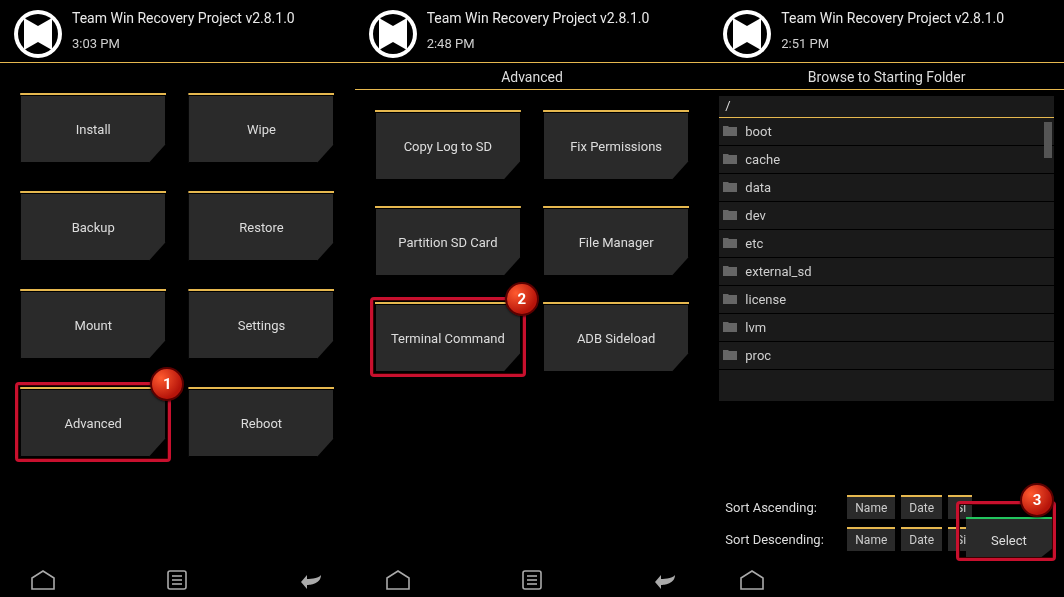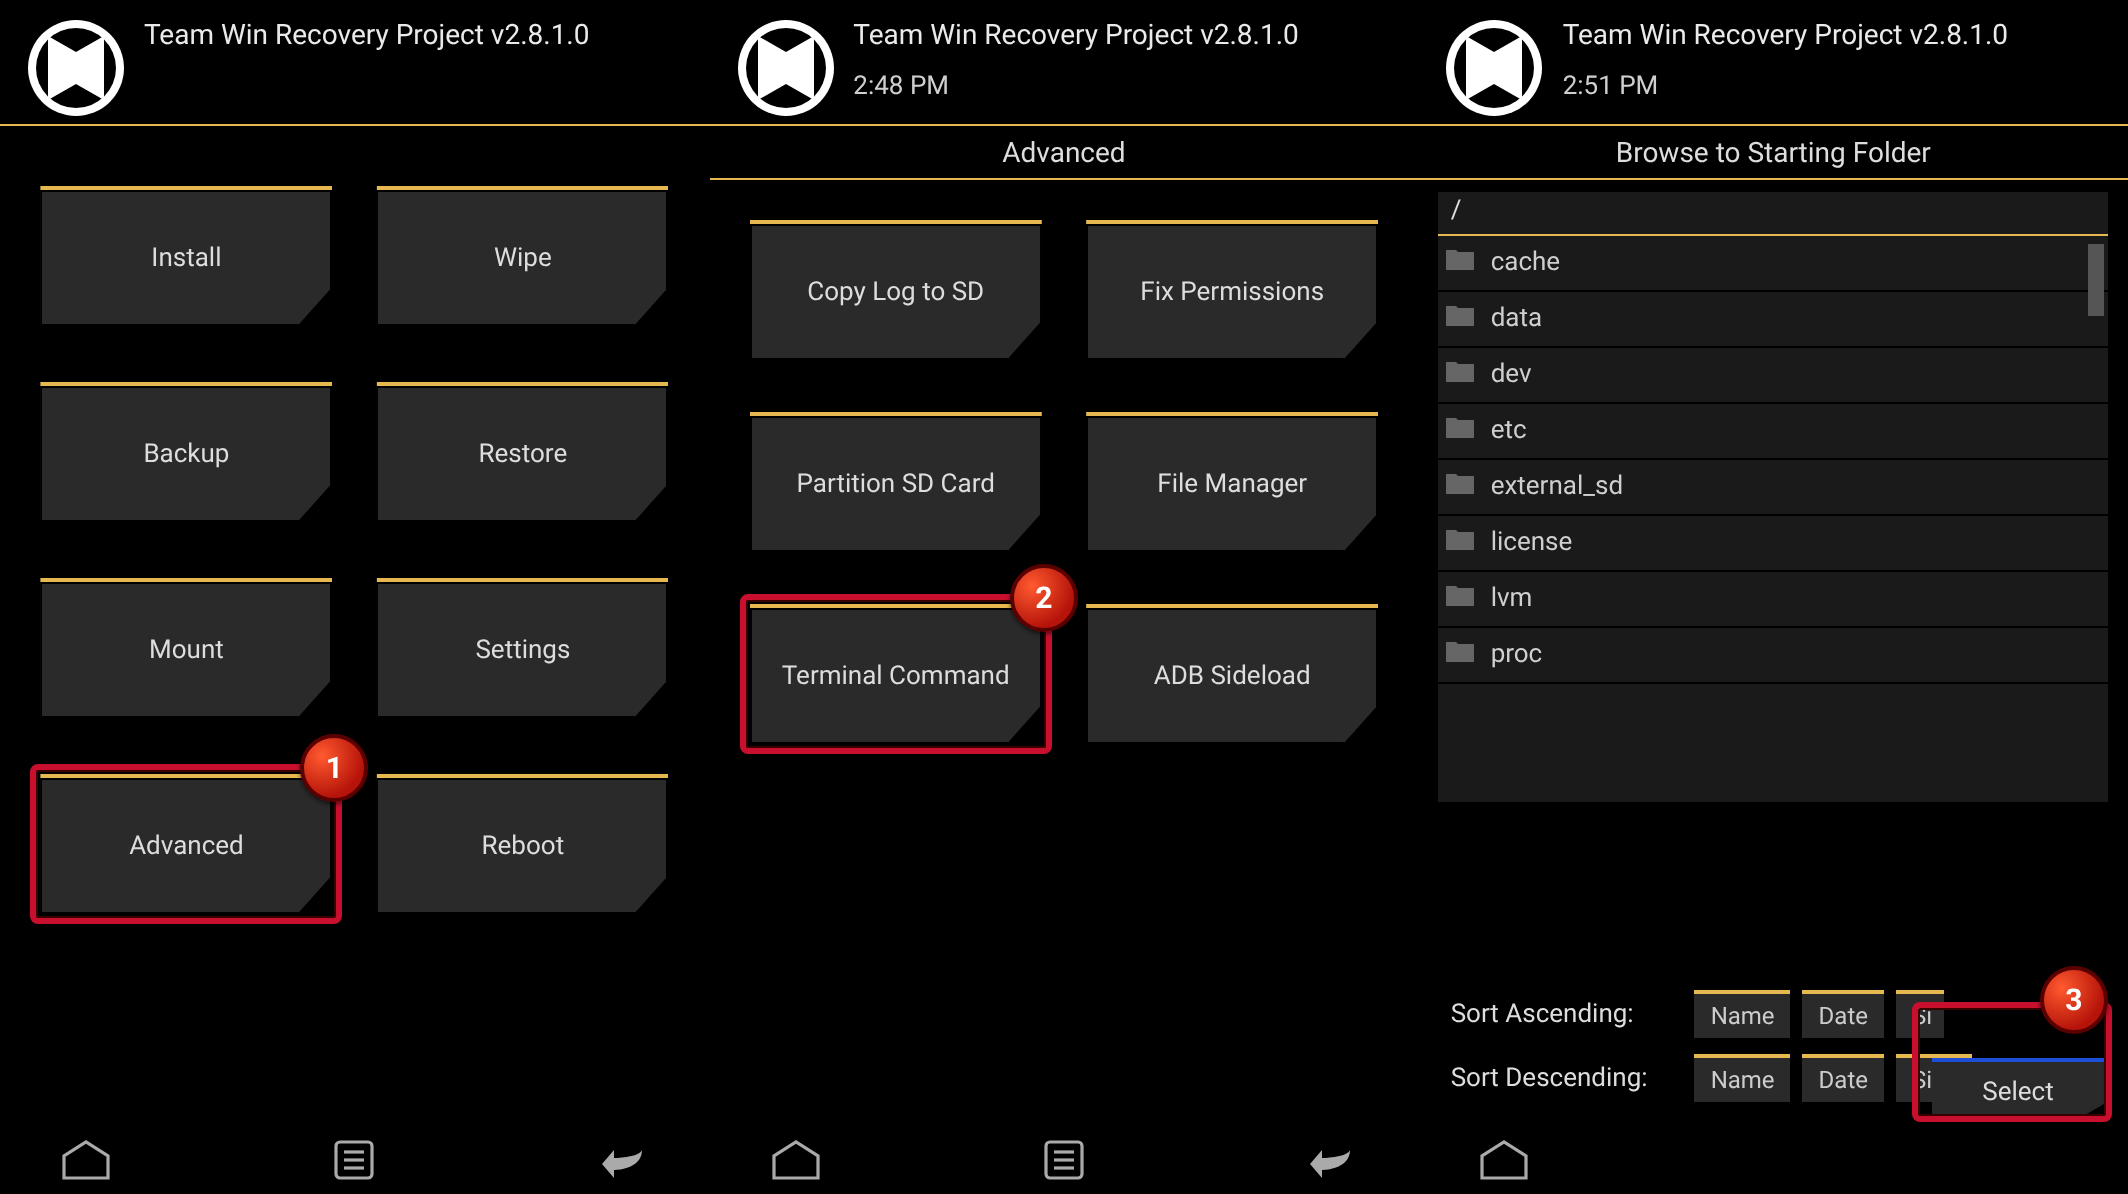--- a/index.html
+++ b/index.html
@@ -124,42 +124,43 @@
     }
     .sort-row { display: flex; align-items: center; gap: 6px; }
     .sort-label { width: 116px; }
     .sort-btn {
       background: #2a2a2a; border-top: 2px solid #e6b84f;
       padding: 4px 8px; font-size: 12px; color:#ccc;
     }
     .sort-btn.cut { width: 24px; }
     .select-btn {
       position: absolute; right: 0; bottom: -4px;
-      width: 86px; height: 32px;
-      background: #2a2a2a; border-top: 2px solid #1d4ed8;
+      width: 86px; height: 44px;
+      background: #2a2a2a; border-top: 2px solid #22c55e;
       display:flex; align-items:center;justify-content:center;
       clip-path: polygon(0 0, 100% 0, 100% 72%, 82% 100%, 0 100%);
       font-size:13px;
     }
   </style>
 </head>
 <body>
 
 <div class="screens">
 
   <div class="screen">
     <div class="header">
       <div class="logo">
         <svg viewBox="0 0 40 40">
             <circle cx="20" cy="20" r="20" fill="#000"></circle>
             <path d="M6 4 L20 12 L34 4 L34 36 L20 28 L6 36 Z" fill="#fff"></path>
           </svg>
       </div>
       <div class="head-text">
         <div class="head-title">Team Win Recovery Project  v2.8.1.0</div>
+        <div class="head-time">3:03 PM</div>
       </div>
     </div>
 
     <div class="btn-grid">
       <div class="twrp-btn">
           <span>Install</span>
           <span class="inner-shadow"></span>
         </div>
       <div class="twrp-btn">
           <span>Wipe</span>
@@ -301,20 +302,26 @@
     </div>
     <div class="subheader">Browse to Starting Folder</div>
 
     <div class="path-bar">/</div>
     <div class="file-list">
       <div class="scroll-thumb"></div>
       <div class="file-row">
           <span class="folder-icon"><svg viewBox="0 0 14 11">
               <path d="M0 1h5l1 1h8v9H0z" fill="#666"></path>
             </svg></span>
+          <span>boot</span>
+        </div>
+      <div class="file-row">
+          <span class="folder-icon"><svg viewBox="0 0 14 11">
+              <path d="M0 1h5l1 1h8v9H0z" fill="#666"></path>
+            </svg></span>
           <span>cache</span>
         </div>
       <div class="file-row">
           <span class="folder-icon"><svg viewBox="0 0 14 11">
               <path d="M0 1h5l1 1h8v9H0z" fill="#666"></path>
             </svg></span>
           <span>data</span>
         </div>
       <div class="file-row">
           <span class="folder-icon"><svg viewBox="0 0 14 11">

